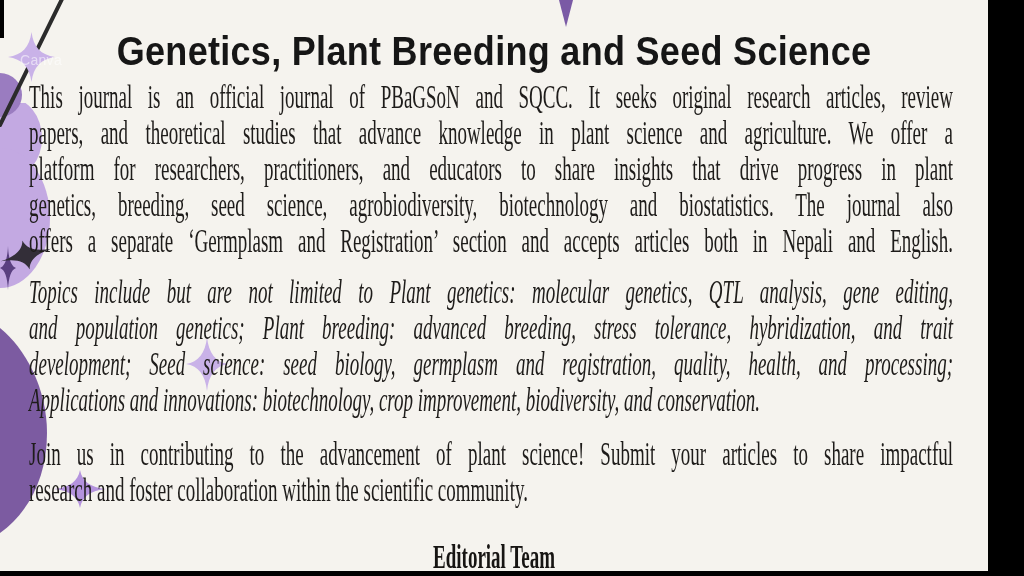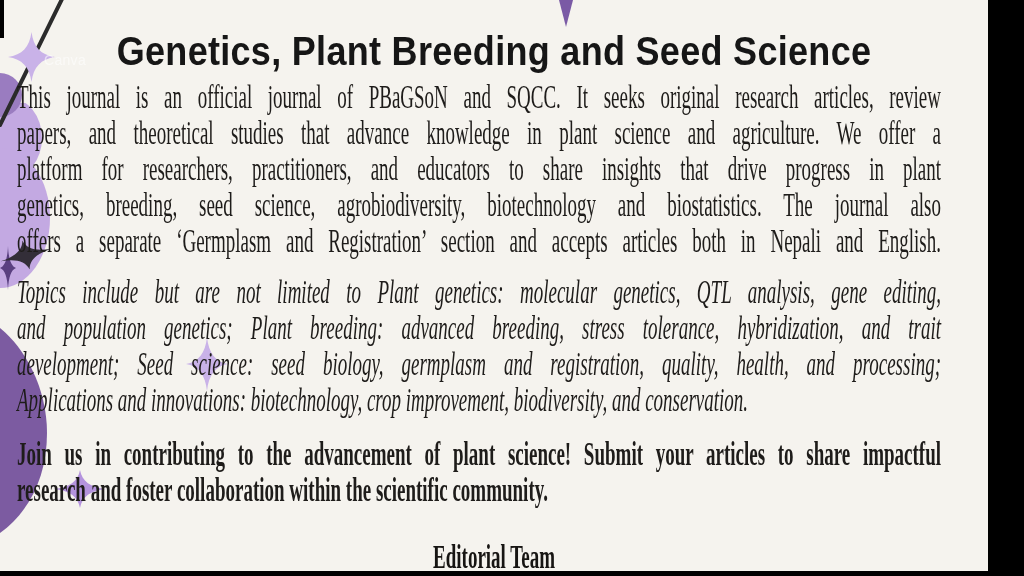--- a/index.html
+++ b/index.html
@@ -12,24 +12,24 @@
   .z1{z-index:1}.z2{z-index:2}.z3{z-index:3}
   .textlayer{position:absolute;z-index:5;left:0;top:0;width:988px;}
   .title{
     position:absolute;top:0;left:0;width:988px;height:48px;
     text-align:center;
     font-family:"Liberation Sans", sans-serif;
     font-weight:800;font-size:36px;line-height:48px;letter-spacing:.3px;
     color:#161616;
     transform:scaleY(1.14);transform-origin:center top;
   }
-  .text-col{position:absolute;left:17px;width:924px;}
+  .text-col{position:absolute;left:29px;width:924px;}
   .p1{top:79px;}
   .p2{top:274px;font-style:italic;}
-  .p3{top:436px;font-weight:bold;}
+  .p3{top:436px;}
   .line{
     display:block;height:36px;line-height:36px;
     font-size:19px;color:#1e1c1a;white-space:nowrap;
     transform:scaleY(1.8);transform-origin:center center;
   }
   .line.j{
     white-space:normal;
     text-align:justify;
     text-align-last:justify;
   }
@@ -38,21 +38,21 @@
     text-align:center;font-weight:700;font-size:19px;color:#171513;
     transform:scaleY(1.75);transform-origin:center center;
   }
   .bar{position:absolute;background:#000;z-index:10;}
   .bar-right{left:988px;top:0;width:36px;height:576px;}
   .bar-bottom{left:0;top:571px;width:1024px;height:5px;}
   .bar-notch{left:0;top:0;width:4px;height:38px;}
   .watermark{
     position:absolute;left:20px;top:52px;z-index:4;
     font-family:"Liberation Sans", sans-serif;
-    font-size:14px;color:#ffffff;opacity:.55;letter-spacing:.3px;margin-left:24px;
+    font-size:14px;color:#ffffff;opacity:.55;letter-spacing:.3px;
   }
 </style>
 </head>
 <body>
 
 <svg class="decor z1" style="left:0;top:103px;" width="52" height="185" viewBox="0 0 52 185">
   <ellipse cx="10" cy="35" rx="32" ry="40" fill="#c3a9e2"></ellipse>
   <ellipse cx="0" cy="115" rx="50" ry="70" fill="#c3a9e2"></ellipse>
 </svg>
 

